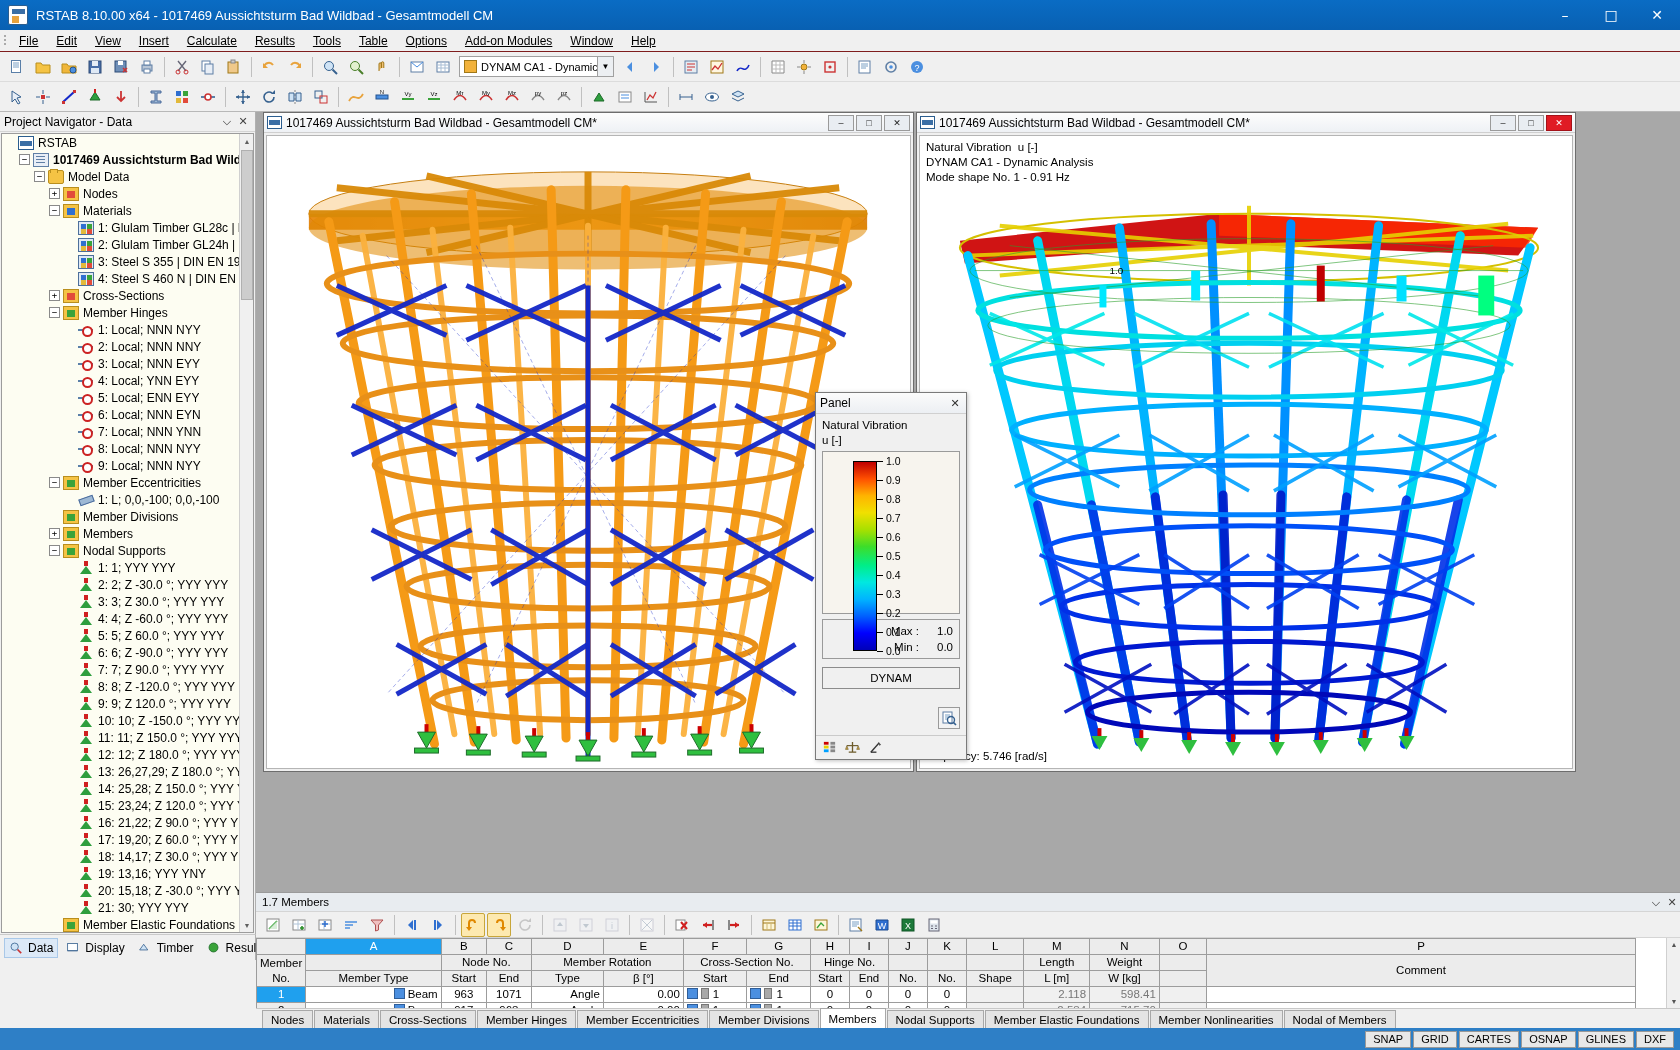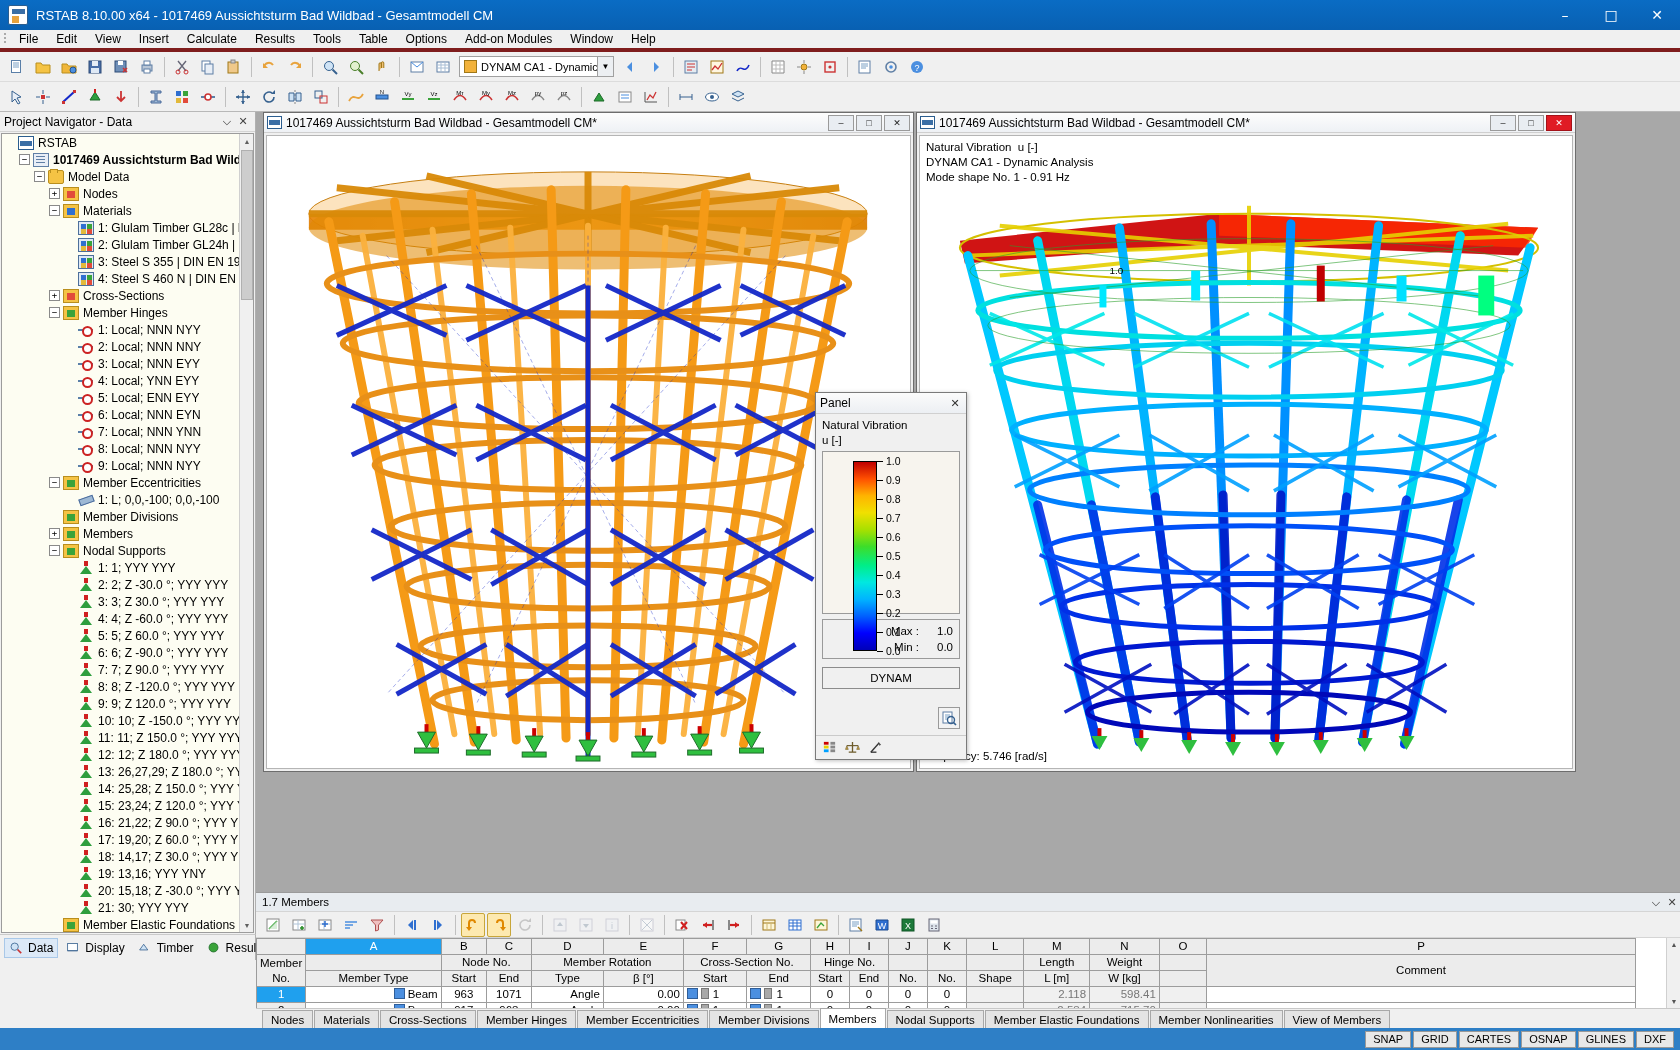--- a/index.html
+++ b/index.html
@@ -36,21 +36,22 @@
   .tb-btns { display:flex; height:30px; }
   .tb-btn {
     width:46px; height:30px; display:flex; align-items:center; justify-content:center;
     color:#fff; font-size:14px; font-family:"DejaVu Sans", sans-serif;
   }
 
   
   .menubar {
     position:absolute; left:0; top:30px; width:1680px; height:22px;
     background:#f0f0f0; display:flex; align-items:center;
-    border-bottom:4px solid #7f1d1d;
+    border-bottom:1px solid #7f1d1d;
+    text-decoration:underline;
   }
   .menu-grip { width:10px; height:22px; position:relative; }
   .menu-grip:before{
     content:""; position:absolute; left:4px; top:5px; width:2px; height:12px;
     background:repeating-linear-gradient(#aaa 0 2px, transparent 2px 4px);
   }
   .menu-item {
     padding:3px 9px; font-size:12px; color:#000; cursor:default; white-space:nowrap;
   }
 
@@ -1735,21 +1736,21 @@
       <div class="ttab">Nodes</div>
       <div class="ttab">Materials</div>
       <div class="ttab">Cross-Sections</div>
       <div class="ttab">Member Hinges</div>
       <div class="ttab">Member Eccentricities</div>
       <div class="ttab">Member Divisions</div>
       <div class="ttab active">Members</div>
       <div class="ttab">Nodal Supports</div>
       <div class="ttab">Member Elastic Foundations</div>
       <div class="ttab">Member Nonlinearities</div>
-      <div class="ttab">View of Members</div>
+      <div class="ttab">Nodal of Members</div>
     </div>
 
   <div class="statusbar" id="statusbar">
       <div class="sbtn on">SNAP</div>
       <div class="sbtn on">GRID</div>
       <div class="sbtn on">CARTES</div>
       <div class="sbtn on">OSNAP</div>
       <div class="sbtn on">GLINES</div>
       <div class="sbtn on">DXF</div>
     </div>

